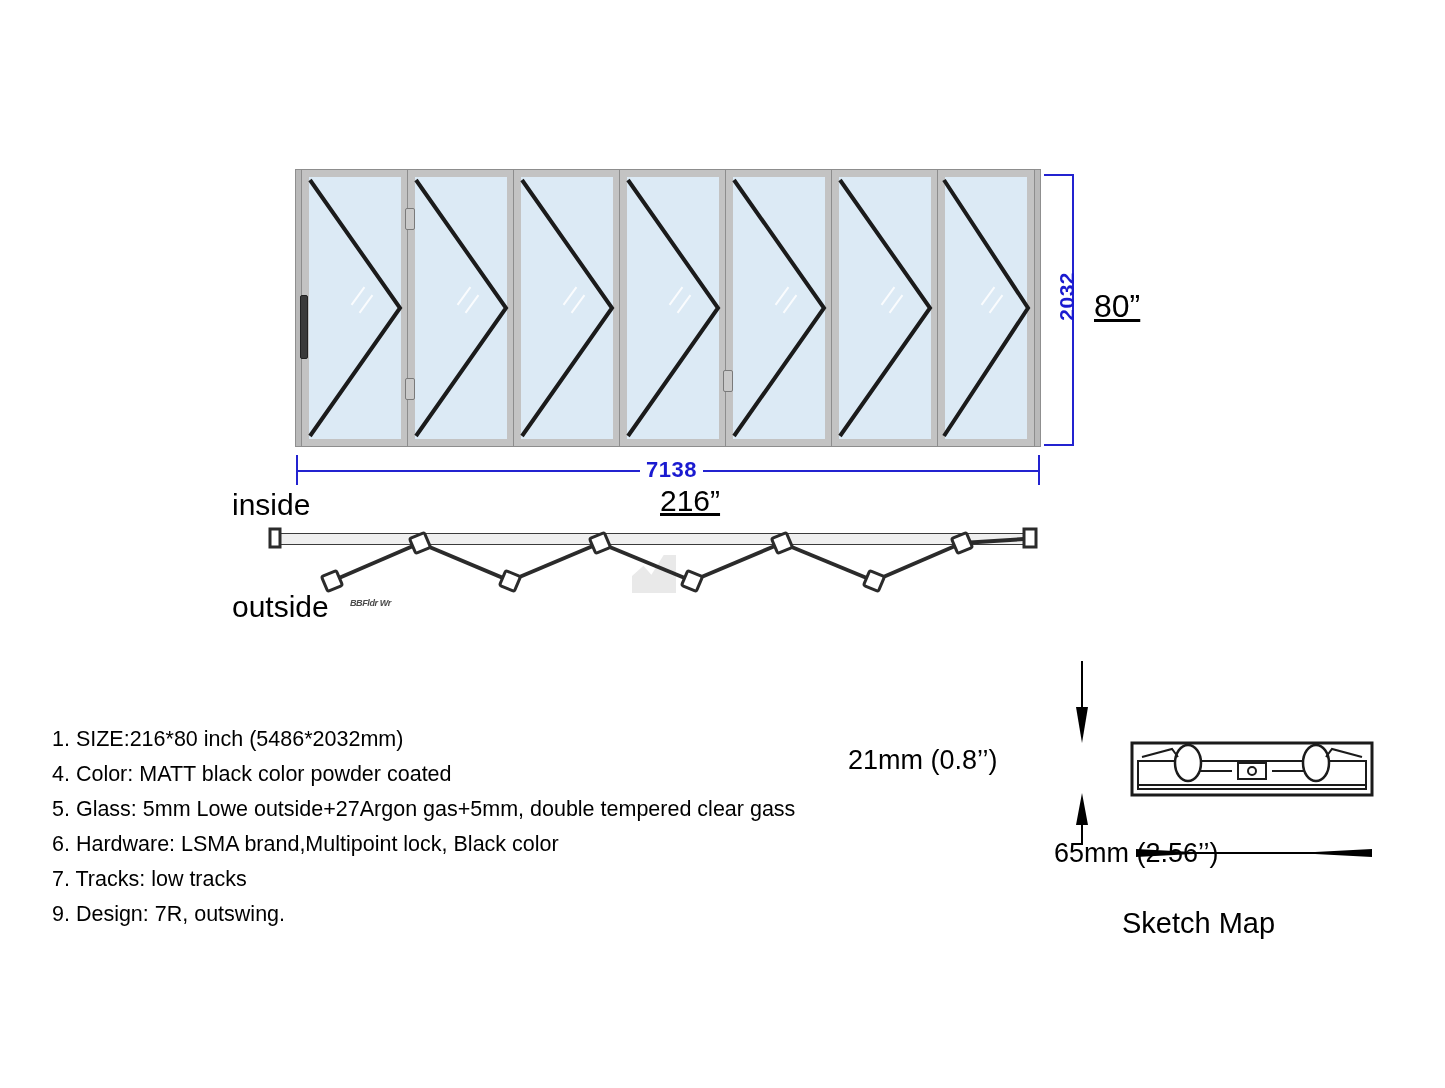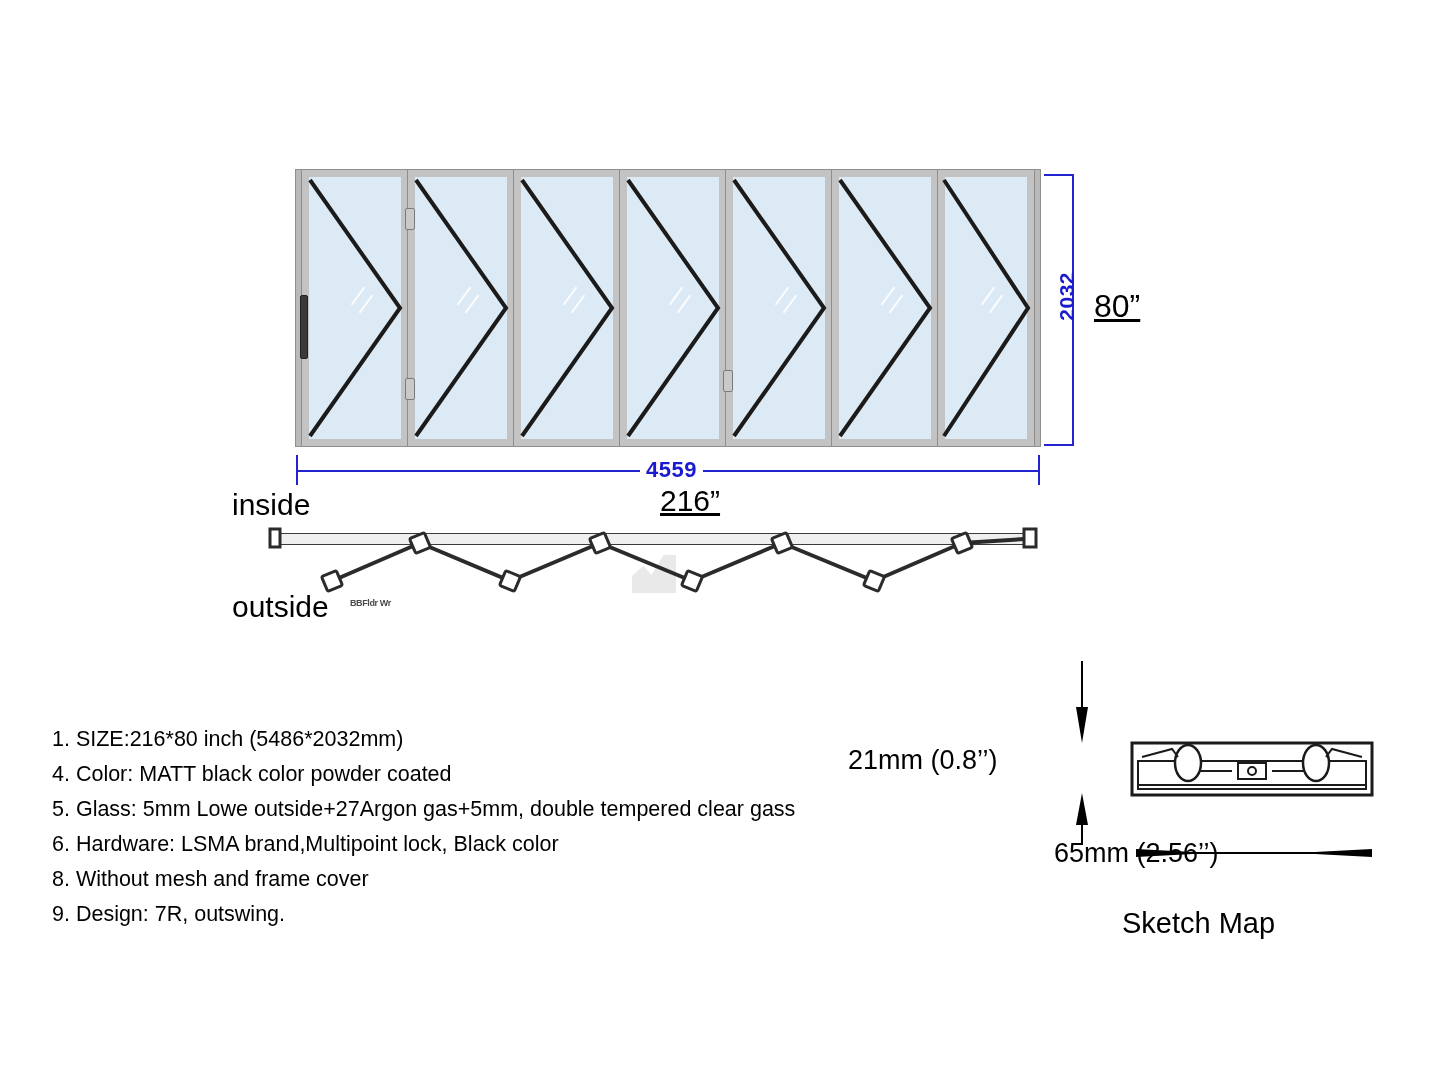--- a/index.html
+++ b/index.html
@@ -300,21 +300,21 @@
 
   <div class="dim-line-v" style="left:1072px;top:174px;height:272px;"></div>
   <div class="tick" style="left:1044px;top:174px;width:30px;height:1.6px;background:#2323d0;"></div>
   <div class="tick" style="left:1044px;top:444px;width:30px;height:1.6px;background:#2323d0;"></div>
   <div class="dim-text vert-text" style="left:1055px;top:272px;font-size:21px;">2032</div>
   <div class="black-text" style="left:1094px;top:288px;font-size:32px;">80”</div>
 
   <div class="dim-line-h" style="left:296px;top:470px;width:744px;"></div>
   <div class="tick" style="left:296px;top:455px;width:1.6px;height:30px;background:#2323d0;"></div>
   <div class="tick" style="left:1038px;top:455px;width:1.6px;height:30px;background:#2323d0;"></div>
-  <div class="dim-text" style="left:640px;top:457px;font-size:22px;background:#fff;padding:0 6px;">4559</div>
+  <div class="dim-text" style="left:640px;top:457px;font-size:22px;background:#fff;padding:0 6px;">7138</div>
   <div class="black-text" style="left:620px;top:484px;font-size:30px;margin-left:40px;">216”</div>
 
   <div class="label-xl" style="left:232px;top:488px;">inside</div>
 
   <div class="plan-wrap">
     <div class="plan-rail"></div>
     <div class="logo-ghost"></div>
     <svg viewBox="0 0 790 110">
       <g stroke="#2b2b2b" stroke-width="4" fill="#f2f2f2">
 
@@ -340,28 +340,28 @@
       </g>
 
       <g stroke="#2b2b2b" stroke-width="3" fill="#ffffff">
         <rect x="8" y="14" width="10" height="18"></rect>
         <rect x="762" y="14" width="12" height="18"></rect>
       </g>
     </svg>
   </div>
 
   <div class="label-xl" style="left:232px;top:590px;">outside</div>
-  <div class="tiny-logo-text" style="left:350px;top:598px;">BBFldr Wr</div>
+  <div class="tiny-logo-text" style="left:350px;top:598px;font-style:italic;">BBFldr Wr</div>
 
   <div class="specs">
     <div>1. SIZE:216*80 inch (5486*2032mm)</div>
     <div>4. Color: MATT black color powder coated</div>
     <div>5. Glass: 5mm Lowe outside+27Argon gas+5mm, double tempered clear gass</div>
     <div>6. Hardware: LSMA brand,Multipoint lock, Black color</div>
-    <div>8. Without mesh and frame cover</div>
+    <div>7. Tracks: low tracks</div>
     <div>9. Design: 7R, outswing.</div>
   </div>
 
   <div class="sketch-wrap">
     <svg width="380" height="320" viewBox="0 0 380 320">
 
       <line x1="22" y1="16" x2="22" y2="90" stroke="#000" stroke-width="2"></line>
       <polygon points="16,62 28,62 22,98" fill="#000"></polygon>
       <line x1="22" y1="170" x2="22" y2="200" stroke="#000" stroke-width="2"></line>
       <polygon points="16,180 28,180 22,148" fill="#000"></polygon>

